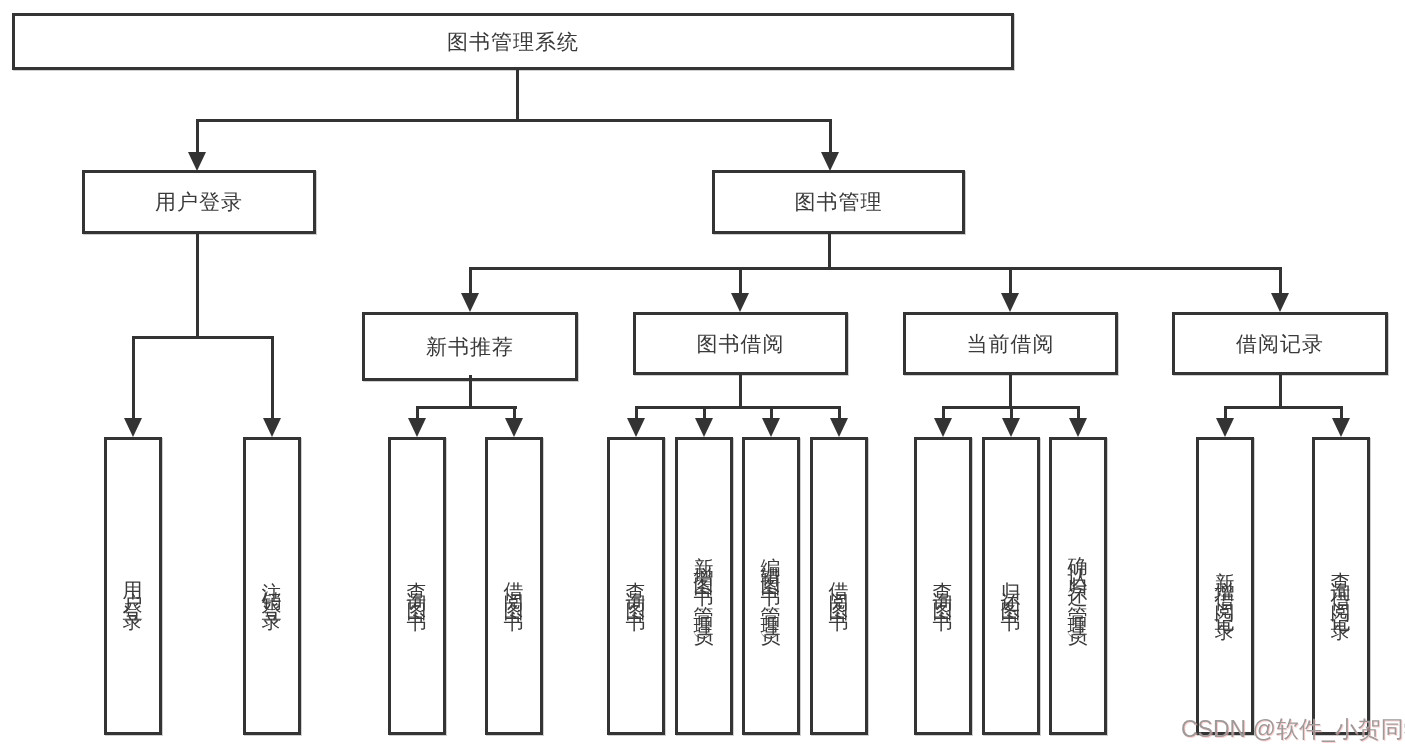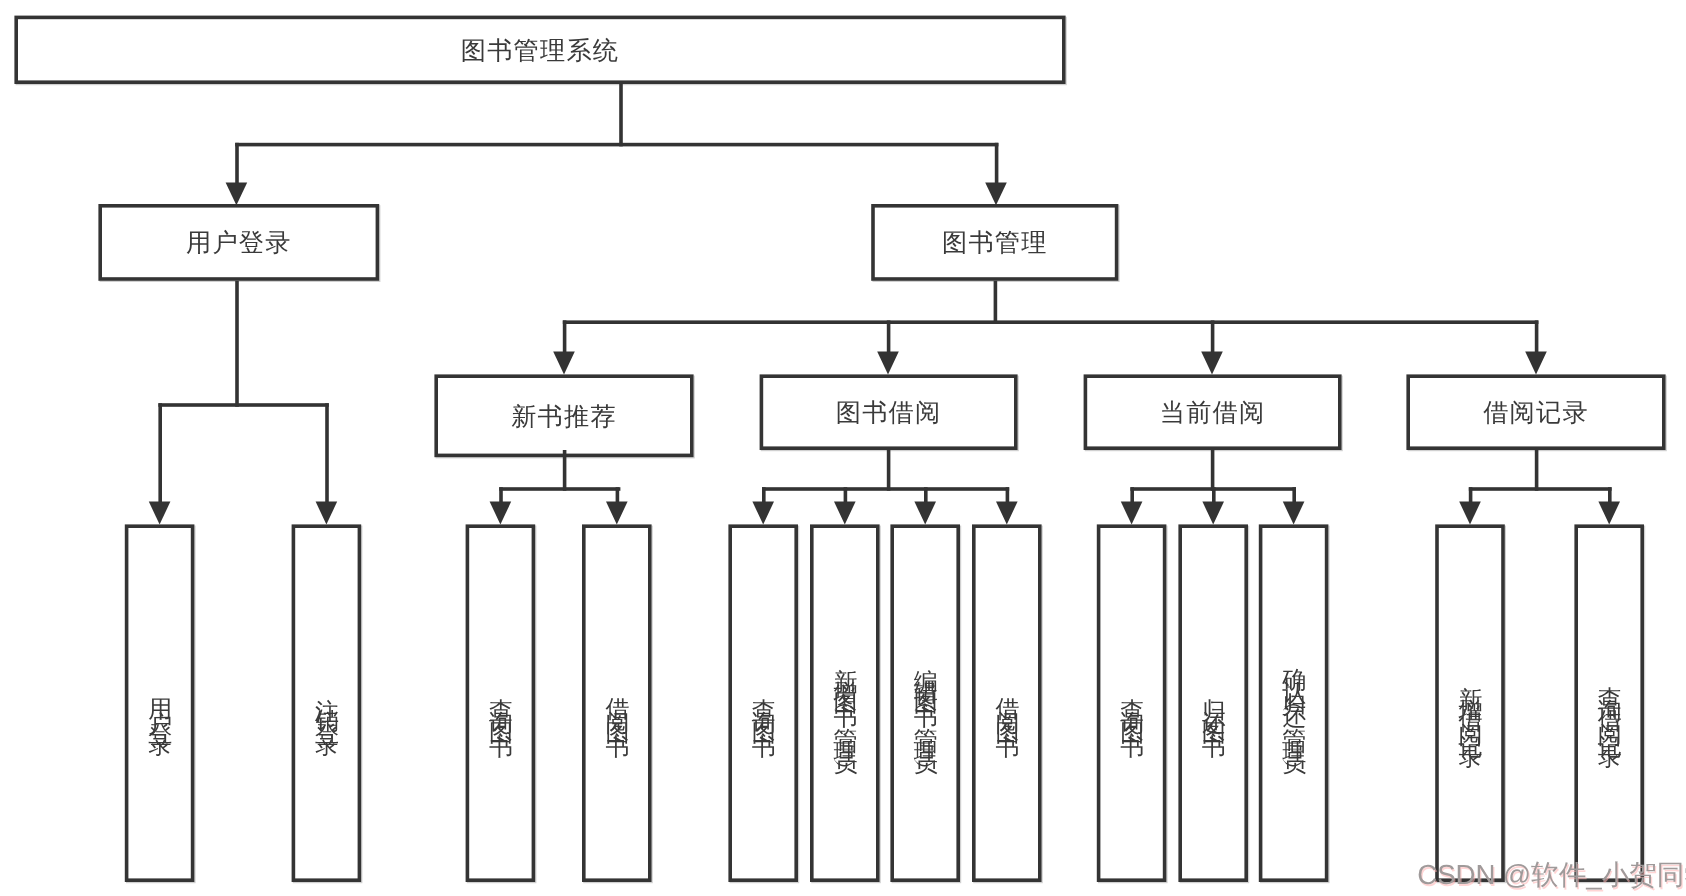--- a/index.html
+++ b/index.html
@@ -34,28 +34,28 @@
   #watermark{
     position:absolute;top:714px;left:1181px;font-size:23px;color:#9f9a9a;
     text-shadow:1px 1px 0 rgba(255,178,178,.55);white-space:nowrap;
   }
 </style>
 </head>
 <body>
 
 <div id="canvas">
 
-  <div class="box" style="left:12px;top:13px;width:876px;height:57px;">
+  <div class="box" style="left:12px;top:13px;width:1002px;height:57px;">
     <span>图书管理系统</span>
   </div>
 
   <div class="box" style="left:82px;top:170px;width:234px;height:64px;">
     <span>用户登录</span>
   </div>
-  <div class="box" style="left:712px;top:170px;width:206px;height:64px;margin-left:14px;">
+  <div class="box" style="left:712px;top:170px;width:253px;height:64px;">
     <span>图书管理</span>
   </div>
 
   <div class="box" style="left:362px;top:312px;width:216px;height:69px;">
     <span>新书推荐</span>
   </div>
   <div class="box" style="left:633px;top:312px;width:215px;height:63px;">
     <span>图书借阅</span>
   </div>
   <div class="box" style="left:903px;top:312px;width:215px;height:63px;">

